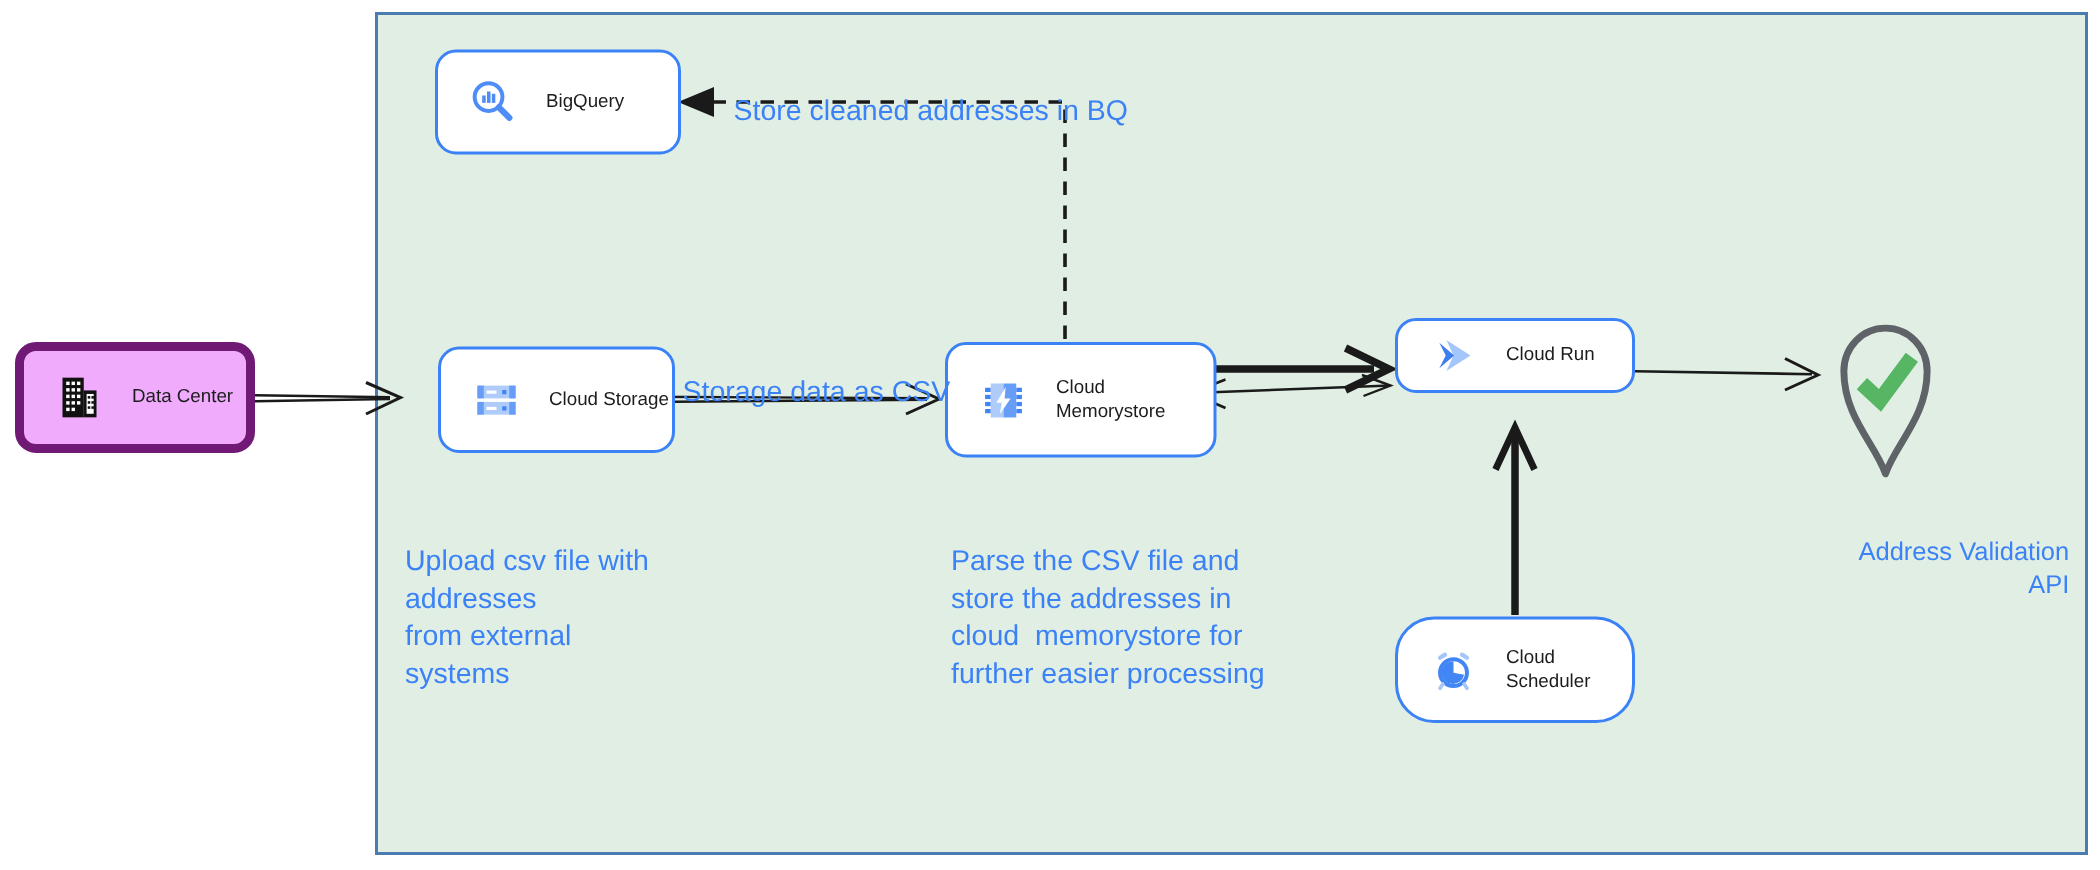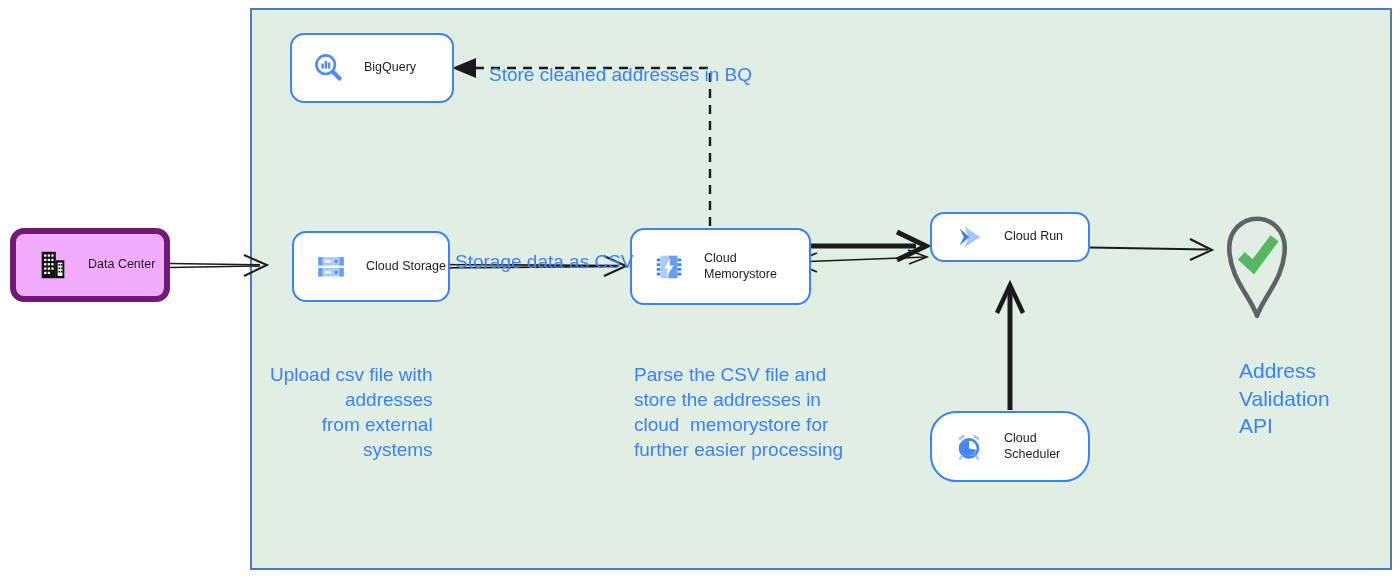--- a/index.html
+++ b/index.html
@@ -6,21 +6,21 @@
   .canvas{position:relative;width:1400px;height:580px;background:#ffffff;overflow:hidden;}
   .gcp-boundary{position:absolute;left:250px;top:8px;width:1138px;height:558px;
     background:#e1eee4;border:2px solid #4a7cb2;}
   .edge-layer{position:absolute;left:0;top:0;width:1400px;height:580px;pointer-events:none;}
   .node{position:absolute;display:flex;align-items:center;gap:18px;padding-left:20px;
     background:#ffffff;border:2px solid #3b82f6;border-radius:14px;box-sizing:border-box;}
   .node.gray{background:#f0abfc;border:6px solid #701a75;}
   .node-label{font-size:12.5px;color:#1c1c1c;white-space:pre-wrap;line-height:1.25;}
   .note{position:absolute;color:#3b82f6;white-space:pre-wrap;line-height:1.32;margin-top:32px;}
   .note.big{font-size:19px;}
-  .note.med{font-size:21px;}
+  .note.med{font-size:17px;text-align:right;}
   .icon{flex:0 0 auto;display:block;}
   .pin-wrap{position:absolute;left:1220px;top:205px;width:74px;height:120px;}
 </style>
 </head>
 <body>
 
 <div class="canvas">
 
   <div class="gcp-boundary"></div>
 
@@ -173,21 +173,21 @@
 
   <div class="pin-wrap">
     <svg width="74" height="120" viewBox="0 0 80 124">
       <path d="M40,117 C33,96 10,76 10,43 C10,26 23,12 40,12 C57,12 70,26 70,43 C70,76 47,96 40,117 Z" fill="none" stroke="#5f6368" stroke-width="5" stroke-linejoin="round"></path>
       <polyline points="23,52 36,64 59,33" fill="none" stroke="#57b663" stroke-width="11"></polyline>
     </svg>
   </div>
 
   <div class="note big" style="left:489px;top:30px;">Store cleaned addresses in BQ</div>
   <div class="note big" style="left:455px;top:217px;">Storage data as CSV</div>
-  <div class="note big" style="left:270px;top:330px;text-align:right;">Upload csv file with
+  <div class="note big" style="left:270px;top:330px;">Upload csv file with
 addresses
 from external
 systems</div>
   <div class="note big" style="left:634px;top:330px;">Parse the CSV file and
 store the addresses in
 cloud  memorystore for
 further easier processing</div>
   <div class="note med" style="left:1239px;top:325px;">Address Validation
 API</div>
 

